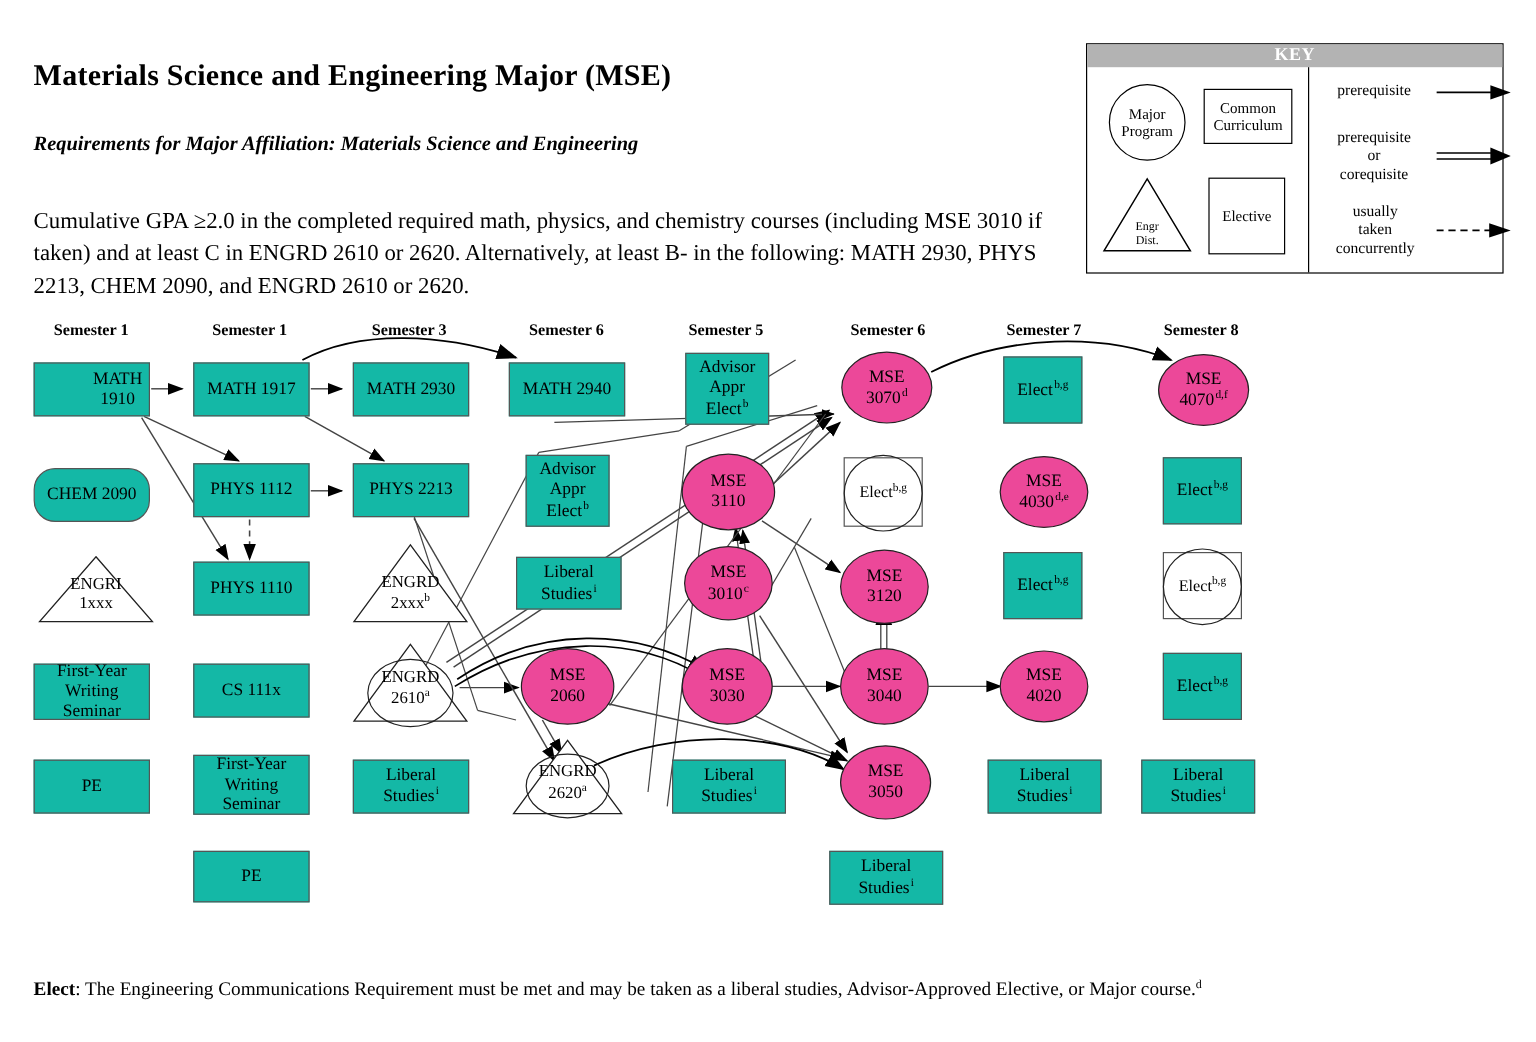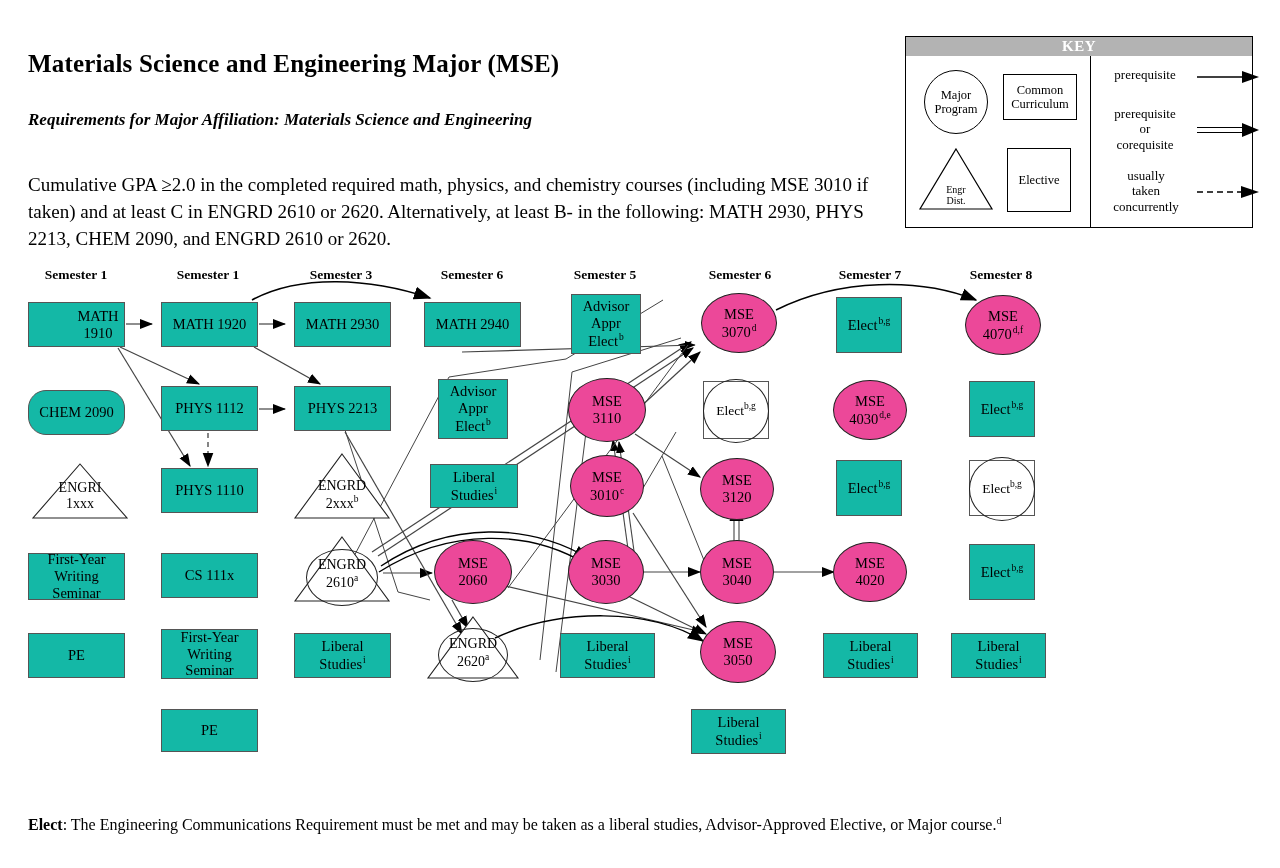--- a/index.html
+++ b/index.html
@@ -225,21 +225,21 @@
     <div class="txt">ENGRI<br>1xxx</div>
   </div>
   <div class="node rect" style="left:28px;top:553px;width:97px;height:47px;">
     <span class="small">First-Year<br>Writing<br>Seminar</span>
     </div>
   <div class="node rect" style="left:28px;top:633px;width:97px;height:45px;">
     <span>PE</span>
     </div>
 
   <div class="node rect" style="left:161px;top:302px;width:97px;height:45px;">
-    <span>MATH 1920</span>
+    <span>MATH 1917</span>
     </div>
   <div class="node rect" style="left:161px;top:386px;width:97px;height:45px;">
     <span>PHYS 1112</span>
     </div>
   <div class="node rect" style="left:161px;top:468px;width:97px;height:45px;text-align:right;">
     <span>PHYS 1110</span>
     </div>
   <div class="node rect" style="left:161px;top:553px;width:97px;height:45px;">
     <span>CS 111x</span>
     </div>

